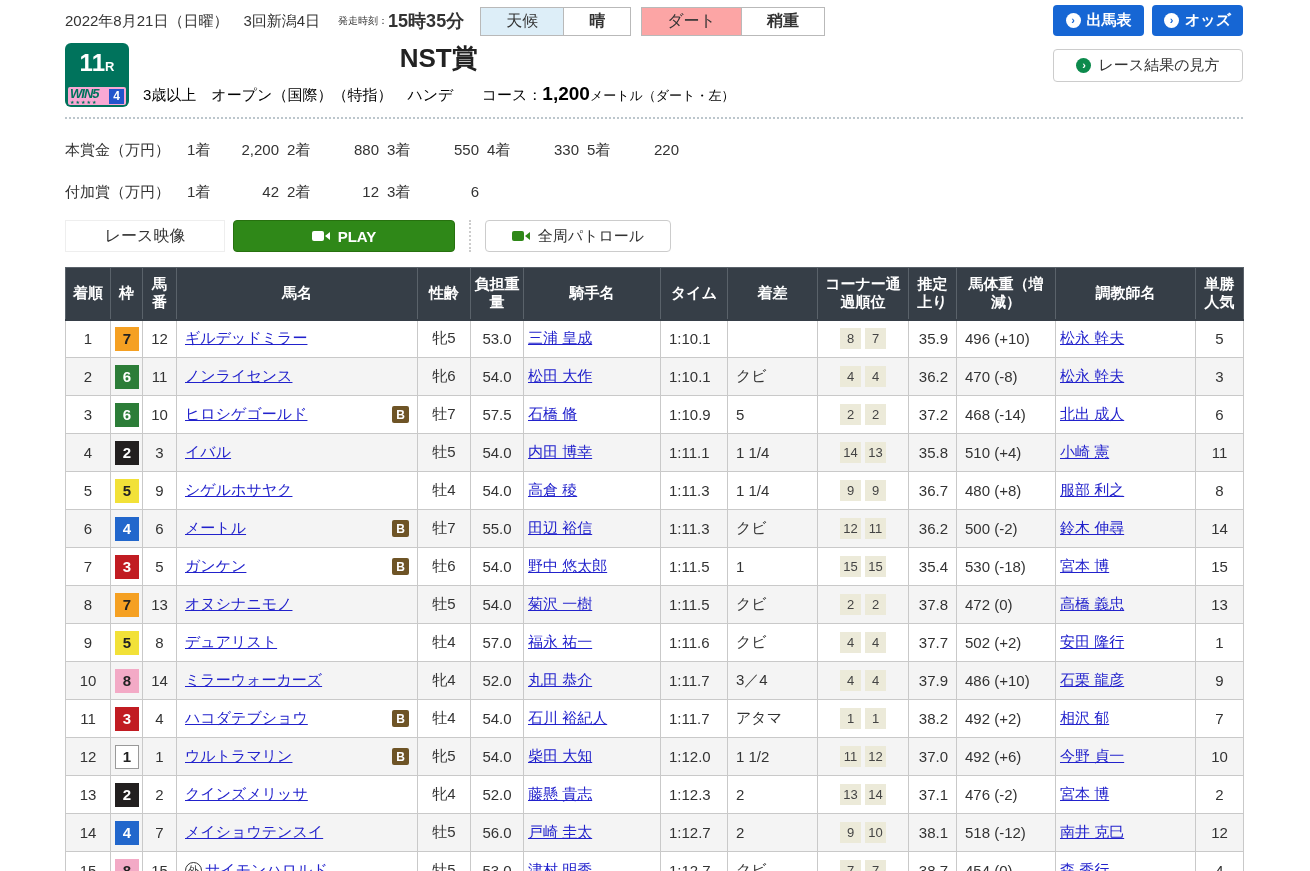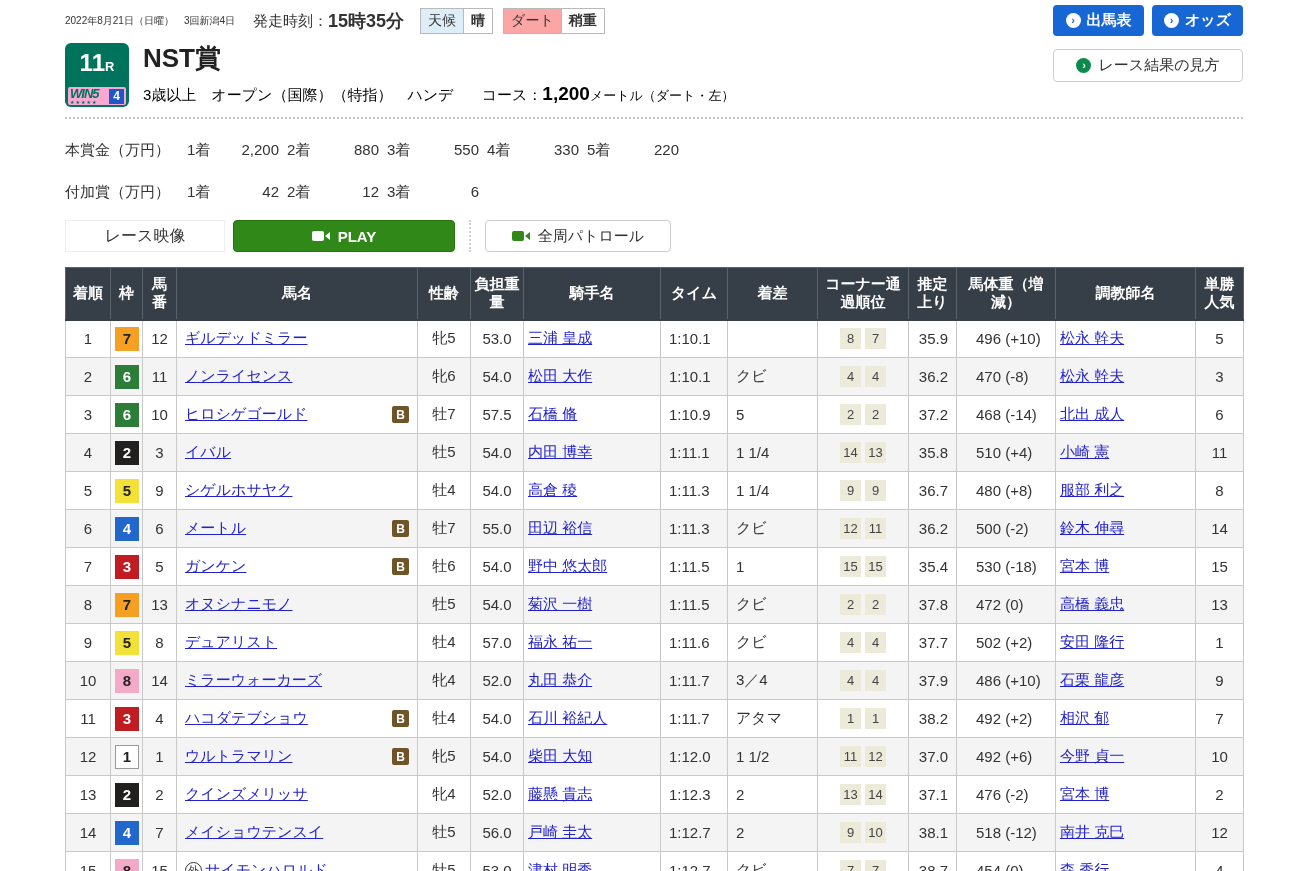--- a/index.html
+++ b/index.html
@@ -2,26 +2,26 @@
 <html><head>
 <meta charset="utf-8">
 <style>
   * { box-sizing: border-box; margin: 0; padding: 0; }
   html,body { width: 1310px; background:#fff; font-family:"Liberation Sans","DejaVu Sans",sans-serif; color:#333; }
   .page { position:relative; width:1310px; height:871px; background:#fff; overflow:hidden; }
   .content { position:absolute; left:65px; top:0; width:1178px; }
 
   
   .topline { display:flex; align-items:center; margin-top:7px; height:28px; }
-  .date-text { font-size:10px; color:#333; }
-  .start-label { font-size:15px; margin-left:18px; }
+  .date-text { font-size:15px; color:#333; }
+  .start-label { font-size:10px; margin-left:18px; }
   .start-time { font-size:18px; font-weight:bold; }
   .badges { display:flex; margin-left:16px; gap:10px; }
   .badge-group { display:flex; border:1px solid #b9b9b9; }
-  .badge-cell { padding:3px 7px; font-size:14px; background:#fff; border-left:1px solid #b9b9b9;font-family:Liberation Serif, serif; }
+  .badge-cell { padding:3px 25px; font-size:16px; background:#fff; border-left:1px solid #b9b9b9;font-family:Liberation Serif, serif; }
   .badge-cell:first-child { border-left:none; }
   .badge-label-sky { background:#ddeef8; }
   .badge-label-dirt { background:#fca5a5; }
   .badge-value { font-weight:bold; }
 
   
   .actions { position:absolute; right:67px; top:5px; width:190px; }
   .btn-row { display:flex; gap:8px; }
   .btn-blue { flex:1; background:#1666d4; color:#fff; font-weight:bold; font-size:15px; border:none; border-radius:4px; padding:6px 0; display:flex; align-items:center; justify-content:center; gap:6px; cursor:pointer; }
   .circ { display:inline-flex; width:15px; height:15px; border-radius:50%; background:#fff; color:#1666d4; font-size:11px; font-weight:bold; align-items:center; justify-content:center; line-height:1; }
@@ -31,21 +31,21 @@
   
   .race-head { display:flex; margin-top:8px; padding-bottom:10px; border-bottom:2px dotted #bcc6cc; }
   .race-no-badge { width:64px; height:64px; background:#00735c; border-radius:6px; display:flex; flex-direction:column; overflow:hidden; flex:none; }
   .race-no { color:#fff; text-align:center; font-size:24px; font-weight:bold; line-height:40px; }
   .race-no .r { font-size:13px; }
   .win5-strip { background:#f9a8d4; margin:0 3px 3px 3px; border-radius:2px; height:19px; display:flex; align-items:center; justify-content:space-between; padding:0 2px; }
   .win5-logo { color:#00735c; font-style:italic; font-weight:bold; font-size:13px; letter-spacing:-1px; line-height:1; }
   .win5-logo small { display:block; font-size:5px; letter-spacing:1px; }
   .win5-slot { background:#2255cc; color:#fff; font-size:12px; font-weight:bold; width:15px; height:15px; display:flex; align-items:center; justify-content:center; }
   .race-titles { margin-left:14px; }
-  .race-title { font-size:26px; font-weight:bold; color:#222; line-height:1.2; }
+  .race-title { font-size:26px; font-weight:bold; color:#222; line-height:1.2;text-align:center; }
   .race-sub { font-size:15px; margin-top:9px; color:#000000; }
   .race-sub .course-label { margin-left:24px; }
   .race-sub .course-value { font-size:19px; font-weight:bold; }
   .race-sub .course-suffix { font-size:13px; }
 
   
   .prizes { margin-top:10px; font-size:15px; }
   .prize-row { display:flex; line-height:22px;margin-top:20px; }
   .prize-label { width:122px; }
   .prize-pair { display:flex; width:100px; }
@@ -62,21 +62,21 @@
 
   
   table.results { border-collapse:collapse; table-layout:fixed; width:1178px; margin-top:14px; }
   .results th { background:#363e47; color:#fff; font-size:15px; font-weight:bold; text-align:center; vertical-align:middle; border:1px solid #5a626a; border-bottom:2px solid #363e47; height:52px; line-height:1.25; padding:2px; }
   .results td { border:1px solid #c9c9c9; font-size:15px; height:38px; vertical-align:middle; padding:2px 4px; background:#fff; }
   .results tr:nth-child(even) td { background:#f4f4f4; }
   td.c { text-align:center; }
   td.r { text-align:right; padding-right:8px; }
   td.time-cell { padding-left:8px; }
   td.margin-cell { padding-left:8px; }
-  td.weight-cell { padding-left:19px; }
+  td.weight-cell { padding-left:8px; }
   .frame { display:inline-flex; width:24px; height:24px; align-items:center; justify-content:center; font-weight:bold; font-size:15px; }
   .horse-wrap { display:flex; align-items:center; justify-content:space-between; padding:0 4px; }
   .horse-left { display:flex; align-items:center; gap:3px; }
   a.link { color:#2222cc; text-decoration:underline; cursor:pointer; }
   .bbadge { width:17px; height:17px; background:#6e5426; color:#fff; font-size:12px; font-weight:bold; display:inline-flex; align-items:center; justify-content:center; border-radius:2px; }
   .foreign-mark { display:inline-flex; width:17px; height:17px; border:1px solid #333; border-radius:50%; color:#333; font-size:11px; align-items:center; justify-content:center; flex:none; }
   .corner-cell-inner { display:flex; justify-content:center; gap:4px; }
   .corner-box { min-width:21px; height:21px; background:#ecead9; color:#444; font-size:13px; display:inline-flex; align-items:center; justify-content:center; padding:0 2px; }
 </style>
 </head>

